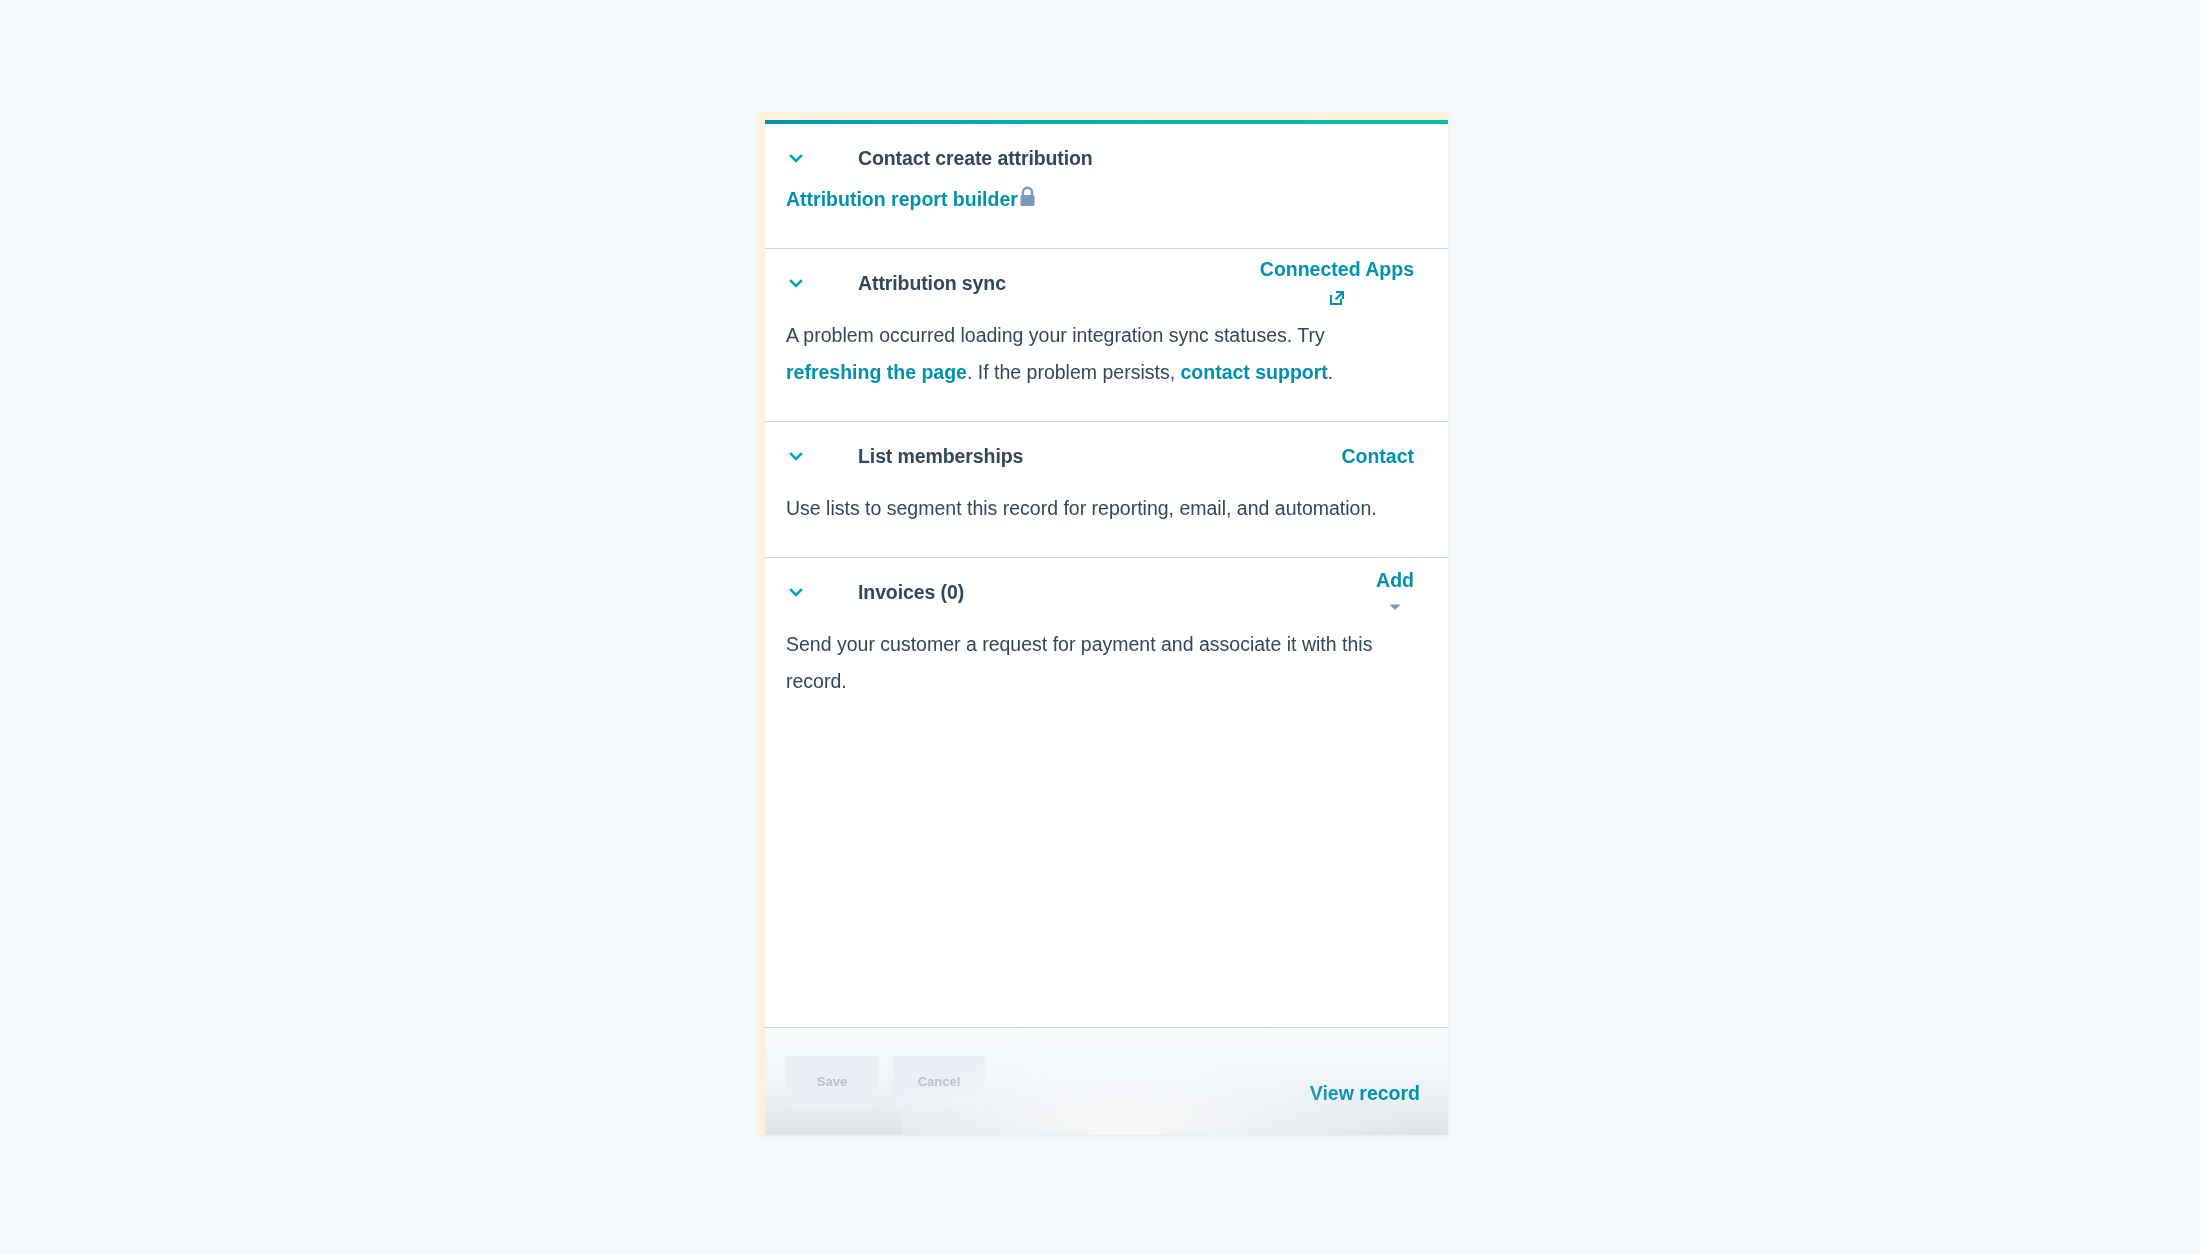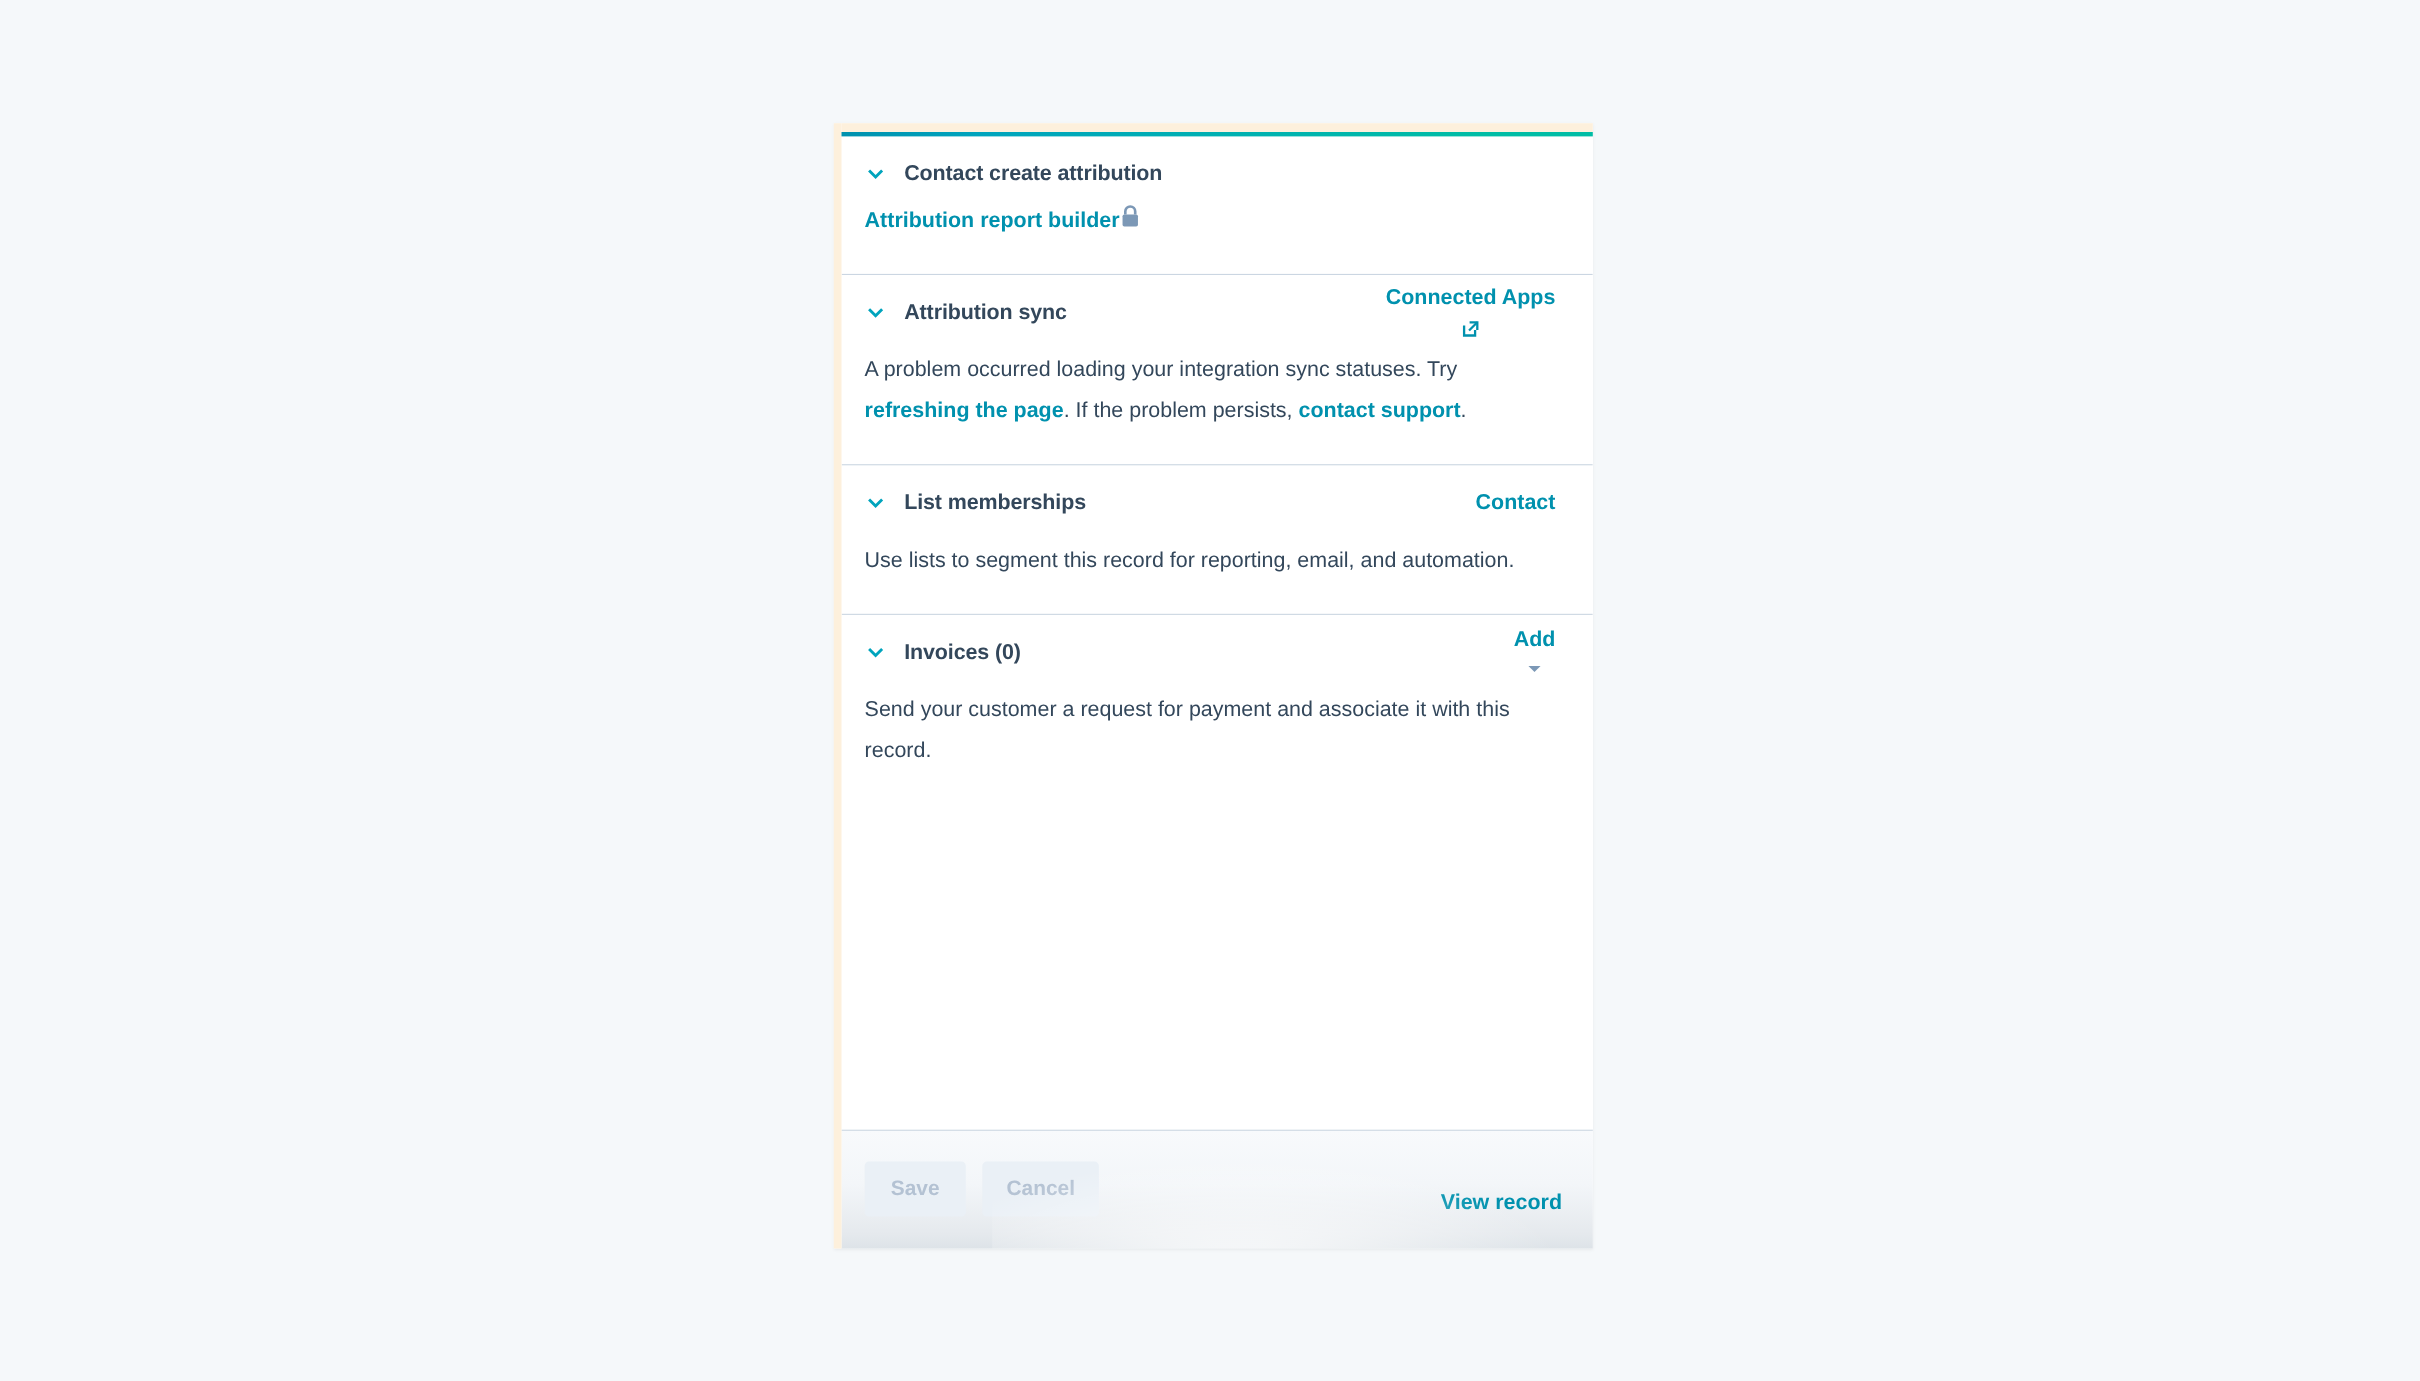--- a/index.html
+++ b/index.html
@@ -96,20 +96,21 @@
     justify-content: center;
   }
   .chev svg { display: block; }
 
   .section-title {
     font-size: 19.5px;
     font-weight: bold;
     color: #33475B;
     letter-spacing: -0.1px;
     white-space: nowrap;
+    margin-left: 36px;
   }
 
   .section-action {
     margin-left: auto;
     display: inline-flex;
     align-items: center;
     gap: 7px;
     font-size: 19.5px;
     font-weight: bold;
     color: #0091AE;
@@ -176,21 +177,21 @@
 
   .btn {
     height: 50px;
     min-width: 92px;
     padding: 0 22px;
     border: none;
     border-radius: 4px;
     background: #EAF0F6;
     color: #B4C2D3;
     font-family: "Liberation Sans", sans-serif;
-    font-size: 19px;
+    font-size: 13px;
     font-weight: bold;
     cursor: default;
     display: inline-flex;
     align-items: center;
     justify-content: center;
   }
   .btn + .btn { margin-left: 15px; }
 
   .footer-link {
     margin-left: auto;

